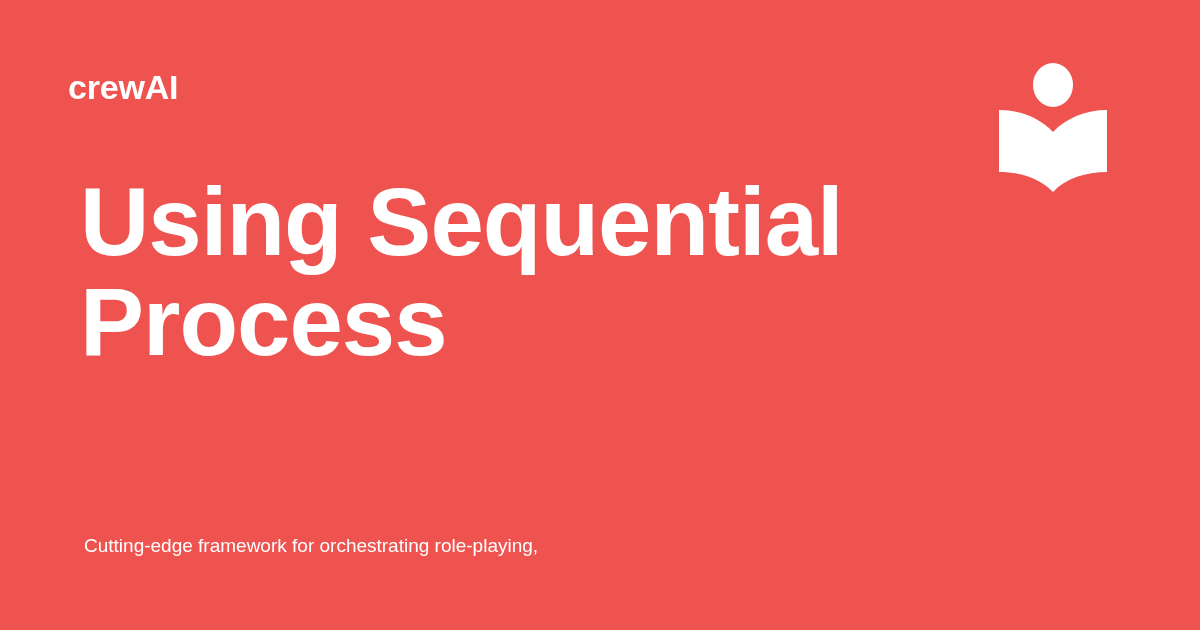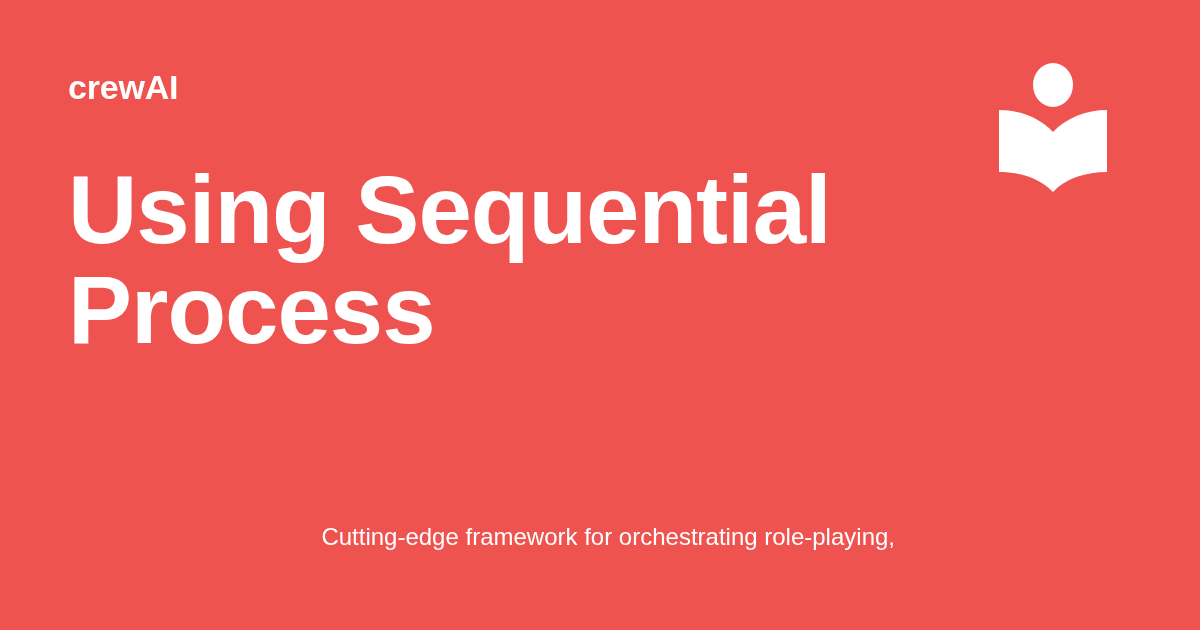--- a/index.html
+++ b/index.html
@@ -54,44 +54,43 @@
     width: 116px;
     height: 136px;
   }
 
   
   .headline {
     position: absolute;
     left: 68px;
     top: 160px;
     width: 800px;
-    margin: 0;
+    margin: 12px;
     font-family: "Liberation Sans Narrow", "Liberation Sans", "DejaVu Sans Condensed", "DejaVu Sans", sans-serif;
     font-size: 96px;
     font-weight: 700;
     line-height: 100px;
     letter-spacing: -1px;
     color: #ffffff;
     word-wrap: break-word;
   }
 
   
   .description {
     position: absolute;
     left: 68px;
     top: 512px;
     width: 820px;
-    margin: 7px;
+    margin: 16px;
     font-family: "Liberation Sans Narrow", "Liberation Sans", "DejaVu Sans Condensed", "DejaVu Sans", sans-serif;
-    font-size: 24px;
+    font-size: 19px;
     font-weight: 400;
     line-height: 35px;
     letter-spacing: 0px;
     color: #ffffff;
-    text-align: right;
   }
   .description .desc-line {
     display: block;
     white-space: nowrap;
   }
 </style>
 </head>
 <body>
 
 <div class="og-card">

